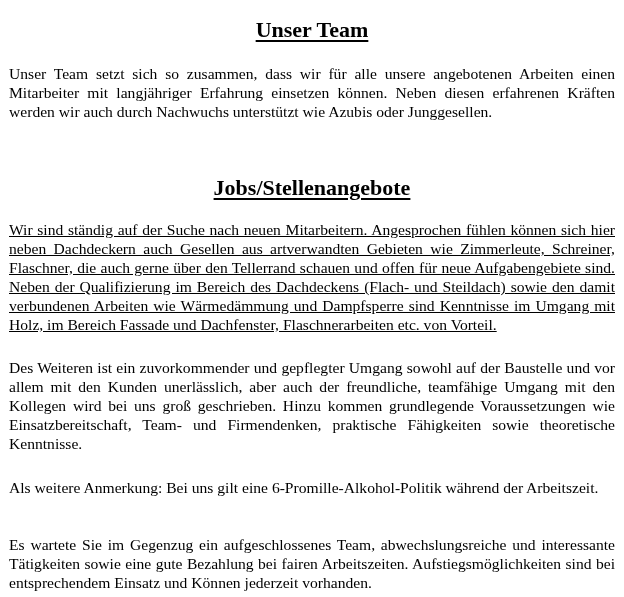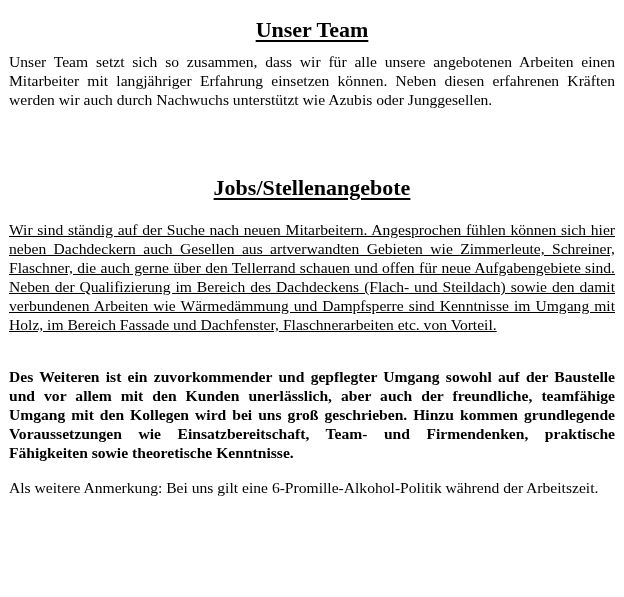--- a/index.html
+++ b/index.html
@@ -35,31 +35,32 @@
     .para {
       position: absolute;
       left: 9px;
       width: 606px;
       margin: 0;
       font-size: 15.6px;
       line-height: 19px;
       text-align: justify;
     }
     #title-team { top: 17px; }
-    #p-team { top: 52px; }
+    #p-team { top: 64px; }
     #title-jobs { top: 175px; }
     #p-jobs-1 { top: 220px; text-decoration: underline; }
-    #p-jobs-2 { top: 367px; font-weight: bold; }
+    #p-jobs-2 { top: 358px; }
     #p-jobs-3 { top: 478px; }
     #p-jobs-4 { top: 535px; }
   </style>
 </head>
 <body>
 
 <div class="page">
   <h2 class="section-title" id="title-team">Unser Team</h2>
   <p class="para" id="p-team">Unser Team setzt sich so zusammen, dass wir für alle unsere angebotenen Arbeiten einen Mitarbeiter mit langjähriger Erfahrung einsetzen können. Neben diesen erfahrenen Kräften werden wir auch durch Nachwuchs unterstützt wie Azubis oder Junggesellen.</p>
 
   <h2 class="section-title" id="title-jobs">Jobs/Stellenangebote</h2>
   <p class="para" id="p-jobs-1">Wir sind ständig auf der Suche nach neuen Mitarbeitern. Angesprochen fühlen können sich hier neben Dachdeckern auch Gesellen aus artverwandten Gebieten wie Zimmerleute, Schreiner, Flaschner, die auch gerne über den Tellerrand schauen und offen für neue Aufgabengebiete sind. Neben der Qualifizierung im Bereich des Dachdeckens (Flach- und Steildach) sowie den damit verbundenen Arbeiten wie Wärmedämmung und Dampfsperre sind Kenntnisse im Umgang mit Holz, im Bereich Fassade und Dachfenster, Flaschnerarbeiten etc. von Vorteil.</p>
   <p class="para" id="p-jobs-2">Des Weiteren ist ein zuvorkommender und gepflegter Umgang sowohl auf der Baustelle und vor allem mit den Kunden unerlässlich, aber auch der freundliche, teamfähige Umgang mit den Kollegen wird bei uns groß geschrieben. Hinzu kommen grundlegende Voraussetzungen wie Einsatzbereitschaft, Team- und Firmendenken, praktische Fähigkeiten sowie theoretische Kenntnisse.</p>
   <p class="para" id="p-jobs-3">Als weitere Anmerkung: Bei uns gilt eine 6-Promille-Alkohol-Politik während der Arbeitszeit.</p>
+  <p class="para" id="p-jobs-4">Es wartete Sie im Gegenzug ein aufgeschlossenes Team, abwechslungsreiche und interessante Tätigkeiten sowie eine gute Bezahlung bei fairen Arbeitszeiten. Aufstiegsmöglichkeiten sind bei entsprechendem Einsatz und Können jederzeit vorhanden.</p>
 </div>
 
 </body></html>

